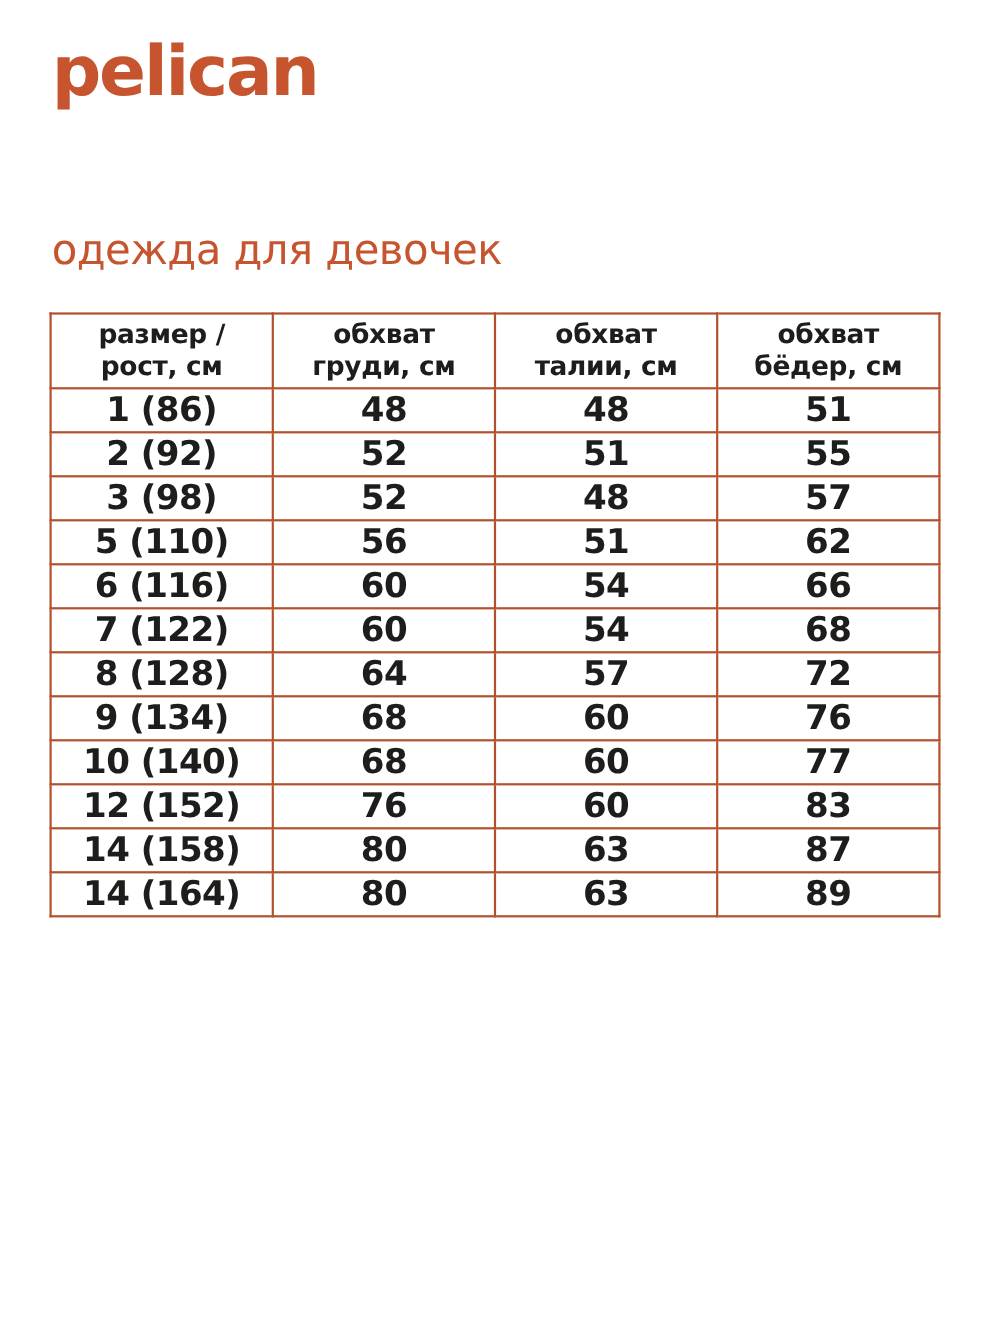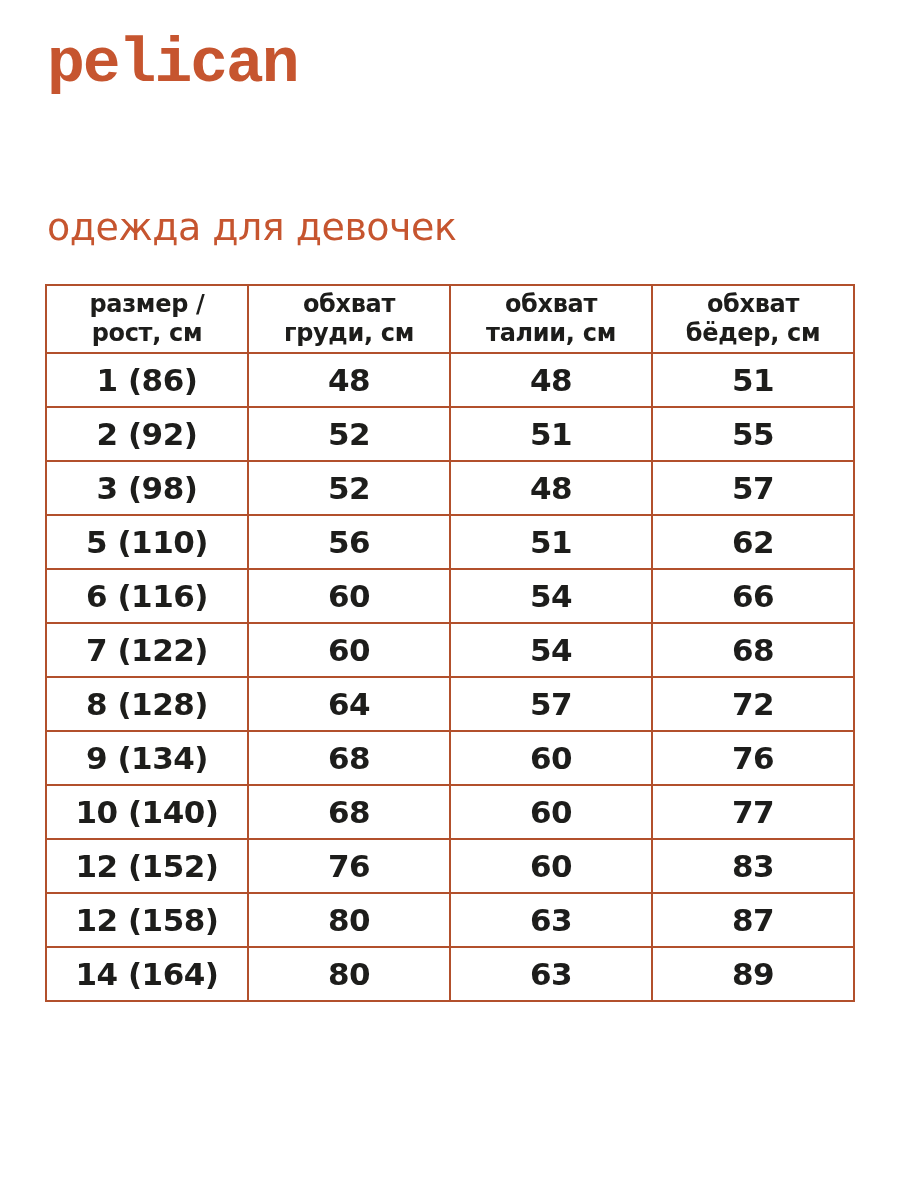--- a/index.html
+++ b/index.html
@@ -24,21 +24,20 @@
   .page {
     padding: 30px 45px 0 45px;
   }
   .logo {
     color: var(--accent);
     font-size: 63px;
     font-weight: 800;
     letter-spacing: -2px;
     line-height: 1.1;
     margin-left: 2px;
-    font-family: Liberation Mono, monospace;
   }
   .title {
     color: var(--accent);
     font-size: 38px;
     font-weight: 400;
     letter-spacing: -0.5px;
     line-height: 1.2;
     margin: 106px 0 0 2px;
   }
   table.size-table {
@@ -57,21 +56,21 @@
     padding: 0;
   }
   .size-table th {
     height: 68px;
     font-size: 24px;
     line-height: 1.22;
     white-space: pre-line;
     letter-spacing: -0.3px;
   }
   .size-table td {
-    height: 54px;
+    height: 40px;
     font-size: 31px;
     letter-spacing: -0.5px;
     margin-top: 40px;
   }
 </style>
 </head>
 <body>
 
 <div class="page">
 
@@ -147,21 +146,21 @@
           <td>60</td>
           <td>77</td>
         </tr>
         <tr>
           <td>12 (152)</td>
           <td>76</td>
           <td>60</td>
           <td>83</td>
         </tr>
         <tr>
-          <td>12 (158)</td>
+          <td>14 (158)</td>
           <td>80</td>
           <td>63</td>
           <td>87</td>
         </tr>
         <tr>
           <td>14 (164)</td>
           <td>80</td>
           <td>63</td>
           <td>89</td>
         </tr>

